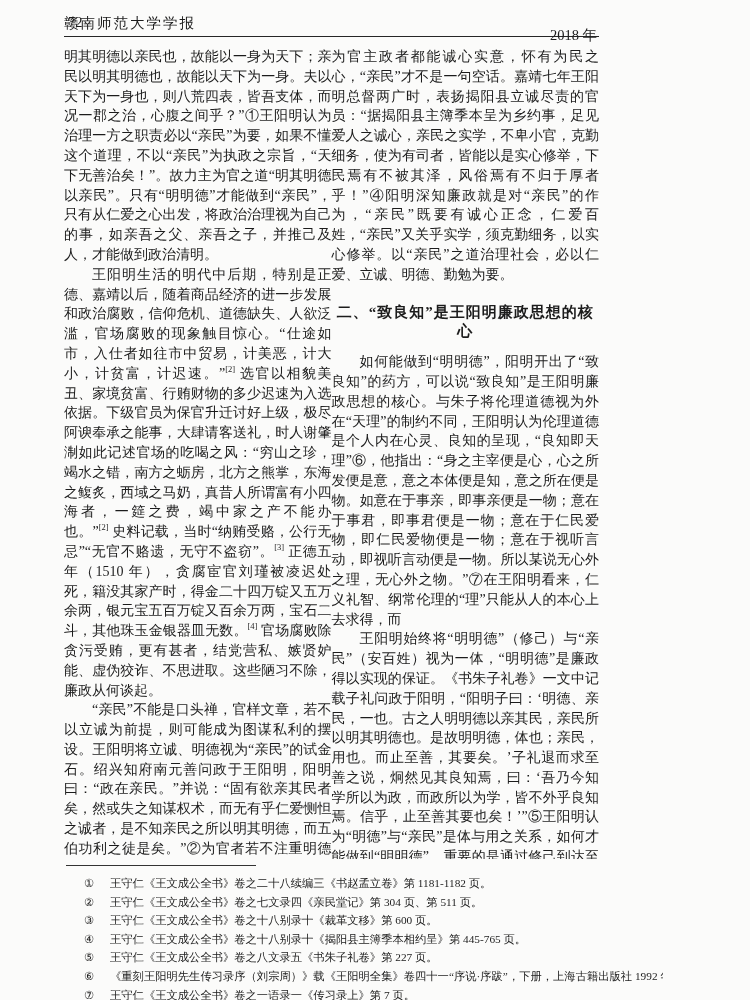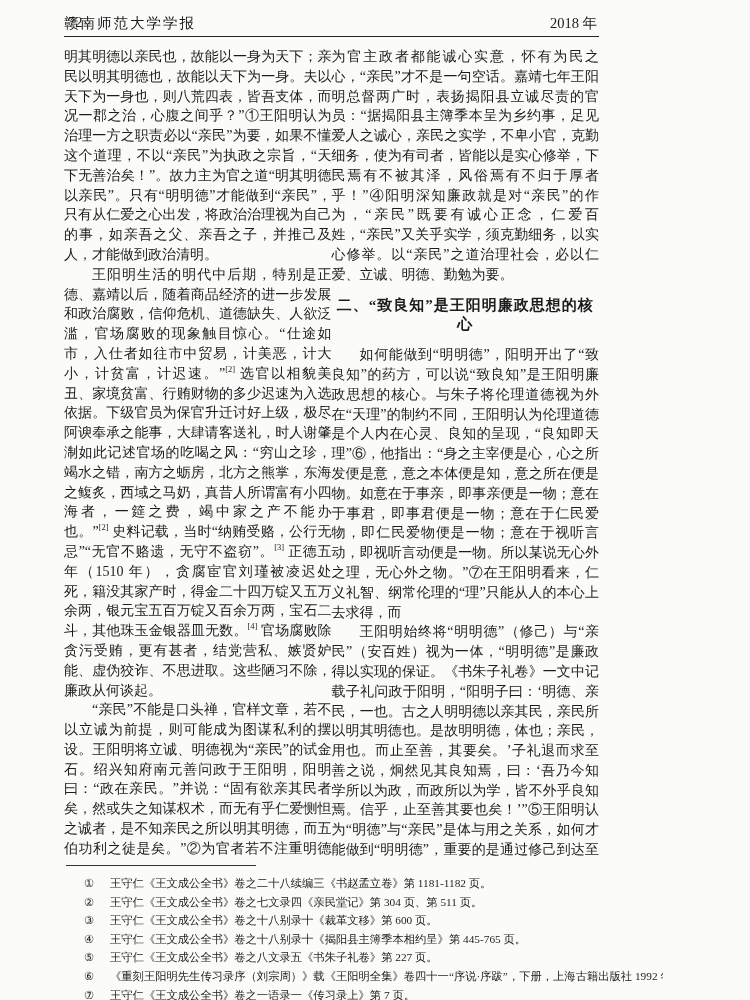--- a/index.html
+++ b/index.html
@@ -6,29 +6,29 @@
   .page{
     width:663px;height:1000px;box-sizing:border-box;
     padding:14px 64px 0 64px;
     background:#fbfbfa;color:#1c1c1c;
     font-family:"Liberation Serif","DejaVu Serif",serif;
     overflow:hidden;position:relative;
   }
   
   .header{position:relative;height:22px;border-bottom:1.5px solid #262626;font-size:14.5px;}
   .header .pn{position:absolute;left:4px;top:0;}
-  .header .yr{position:absolute;right:2px;top:0;}
+  .header .yr{position:absolute;right:2px;top:12px;}
   .header .jt{display:block;text-align:left;letter-spacing:2px;}
   
   .columns{display:flex;justify-content:center;margin-top:10px;height:812px;overflow:hidden;}
   .col{width:304px;font-size:14px;line-height:19.8px;text-align:justify;text-justify:inter-ideograph;}
   p.para{margin:0;word-break:break-all;}
   p.indent{text-indent:2em;}
   sup.cite{font-size:8.5px;line-height:0;}
-  .section-heading{font-weight:bold;text-align:center;font-size:15px;letter-spacing:1px;margin:11px 0 10px 0;word-break:break-all;}
+  .section-heading{font-weight:bold;text-align:center;font-size:15px;letter-spacing:1px;margin:18px 0 10px 0;word-break:break-all;}
   
   .fn-sep{width:190px;border-top:1.3px solid #333;margin:6px 0 8px 2px;}
   .footnotes{font-size:11.3px;line-height:18.6px;padding-left:20px;}
   .footnote{display:flex;}
   .fn-num{width:26px;flex-shrink:0;}
   .fn-text{white-space:nowrap;}
 </style>
 </head>
 <body>
 

